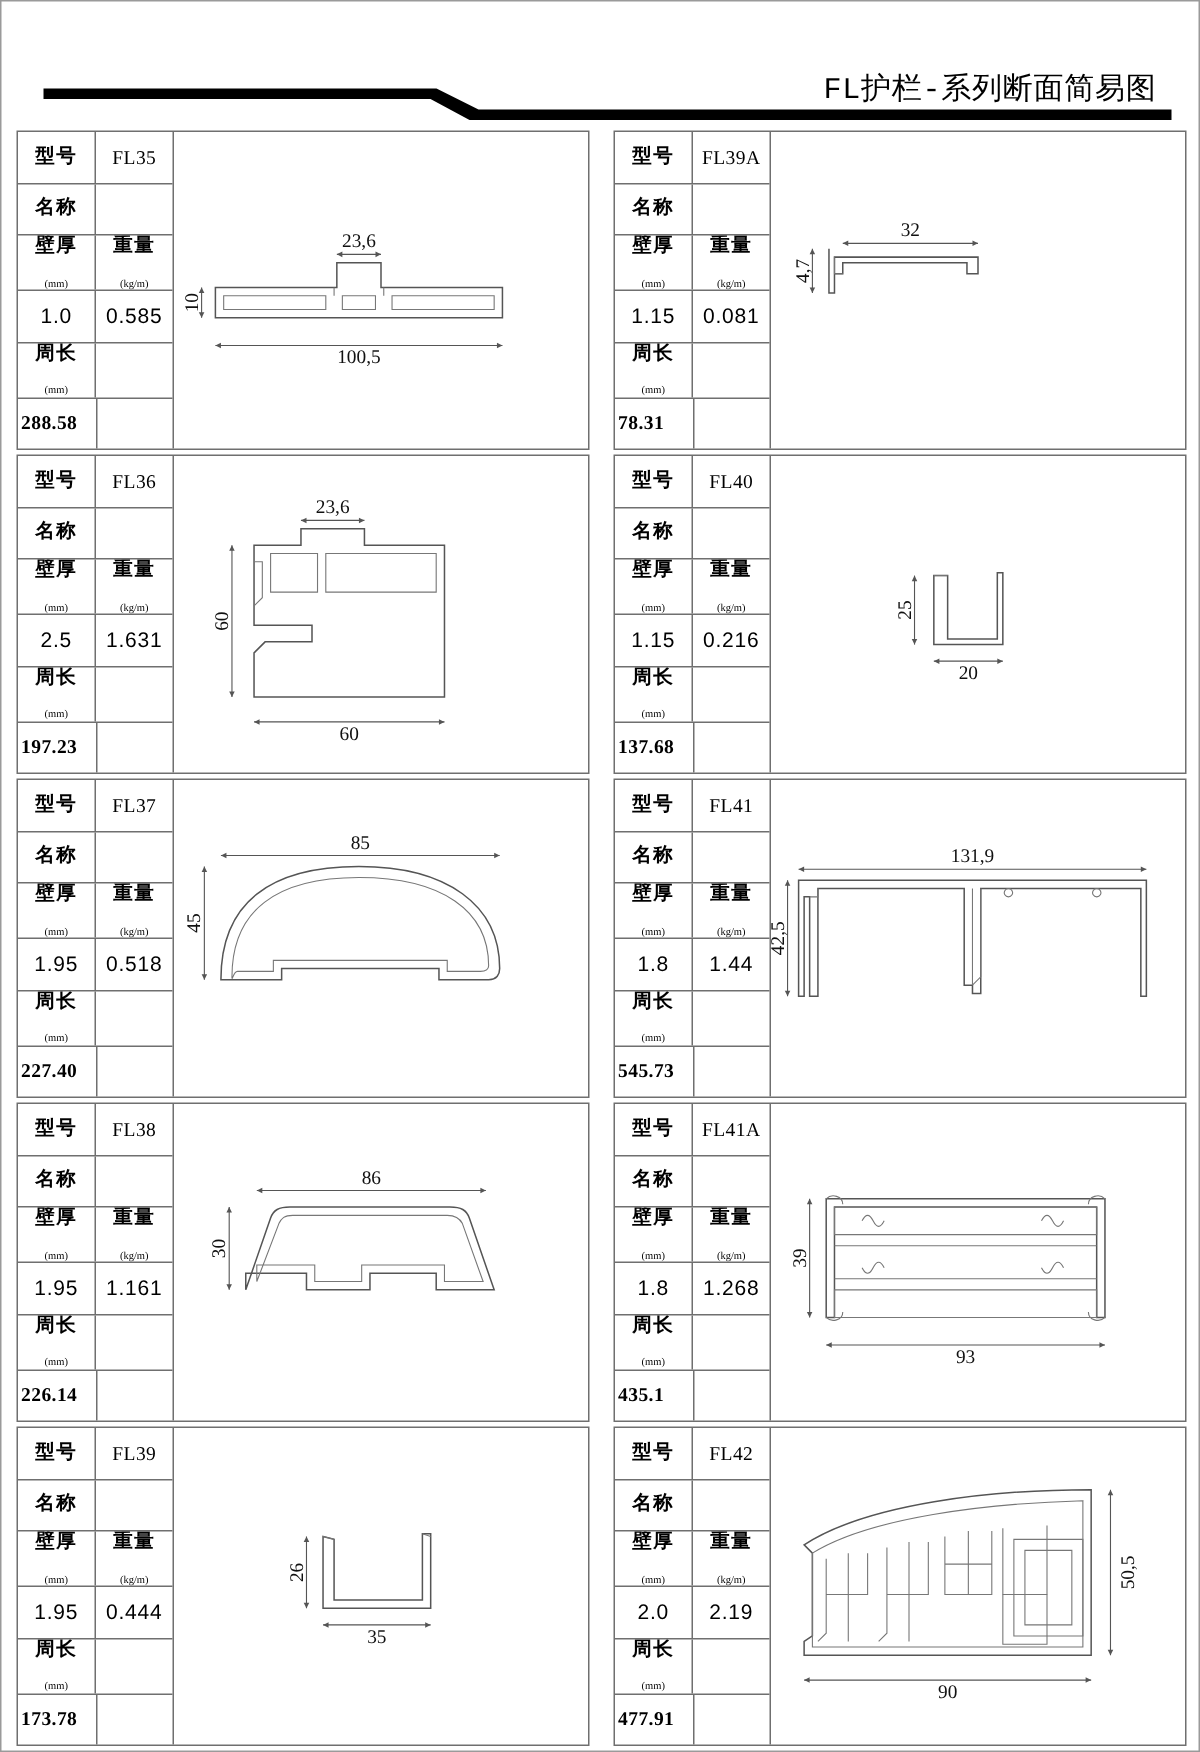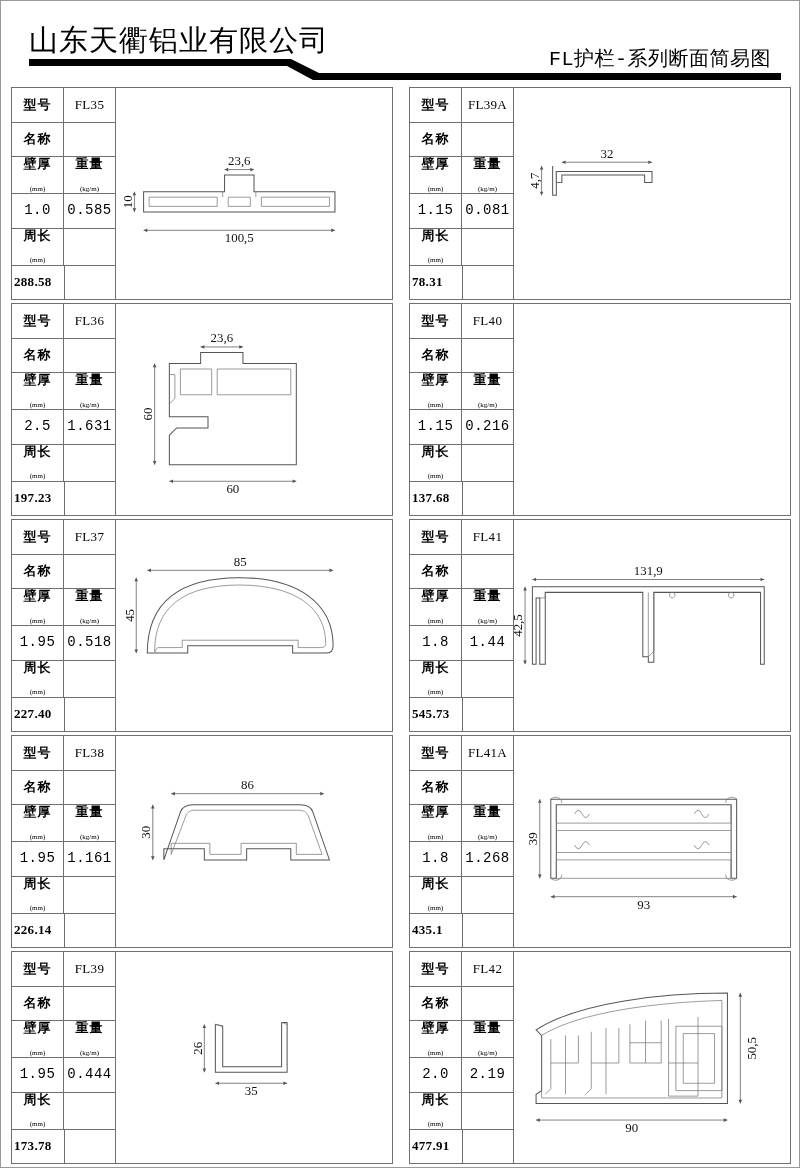--- a/index.html
+++ b/index.html
@@ -114,21 +114,21 @@
     letter-spacing: 1px;
     font-weight: 600;
   }
   .unit {
     font-family: "Liberation Serif", serif;
     font-size: 7px;
     letter-spacing: 0;
     margin-top: 15px;
   }
   .num {
-    font-family: Liberation Mono, monospace;
+    font-family: Liberation Sans, sans-serif;
     font-size: 14px;
     letter-spacing: 0.5px;
   }
   .num-wide {
     font-family: "Liberation Serif", "DejaVu Serif", serif;
     font-size: 13px;
     letter-spacing: 0.3px;
     text-align: center;
   }
   .perim-row .spec-cell.split {
@@ -149,21 +149,20 @@
     width: 100%;
     height: 100%;
   }
 </style>
 </head>
 <body>
 
 <div id="page">
 
   <div id="header">
-    <div id="company-name">山东天衢铝业有限公司</div>
     <div id="sheet-title">FL护栏-系列断面简易图</div>
     <svg id="header-rule" viewBox="0 0 800 24" preserveAspectRatio="none">
       <path d="M28,2 L290,2 L318,16 L780,16 L780,23 L312,23 L286,9 L28,9 Z" fill="#000000"></path>
     </svg>
   </div>
 
   <div id="grid">
       <div class="panel">
         <div class="spec-table">
           <div class="spec-row">
@@ -415,20 +414,34 @@
             </div>
             <div class="spec-cell"></div>
           </div>
           <div class="spec-row perim-row">
             <div class="spec-cell split">
               <span class="num-wide">137.68</span>
             </div>
             <div class="spec-cell"></div>
           </div>
         </div>
+        <div class="drawing">
+          <svg viewBox="0 0 300 180" preserveAspectRatio="xMidYMid meet">
+            <path d="M118,62 L118,112 L168,112 L168,60 L164,60 L164,108 L128,108 L128,62 Z" fill="none" stroke="#555555" stroke-width="1.1"></path>
+            <path d="M118,62 L128,62" fill="none" stroke="#777777" stroke-width="0.8"></path>
+            <line x1="104" y1="62" x2="104" y2="112" stroke="#555555" stroke-width="0.8"></line>
+            <path d="M104,62 l-2,4 l4,0 z" fill="#555555"></path>
+            <path d="M104,112 l-2,-4 l4,0 z" fill="#555555"></path>
+            <text x="98" y="87" text-anchor="middle" dominant-baseline="middle" font-size="14" font-family="Liberation Serif, serif" fill="#111" transform="rotate(-90 98 87)">25</text>
+            <line x1="118" y1="124" x2="168" y2="124" stroke="#555555" stroke-width="0.8"></line>
+            <path d="M118,124 l4,-2 l0,4 z" fill="#555555"></path>
+            <path d="M168,124 l-4,-2 l0,4 z" fill="#555555"></path>
+            <text x="143" y="137" text-anchor="middle" font-size="14" font-family="Liberation Serif, serif" fill="#111">20</text>
+          </svg>
+        </div>
       </div>
       <div class="panel">
         <div class="spec-table">
           <div class="spec-row">
             <div class="spec-cell split">
               <span class="cn">型号</span>
             </div>
             <div class="spec-cell">
               <span class="num-wide">FL37</span>
             </div>

